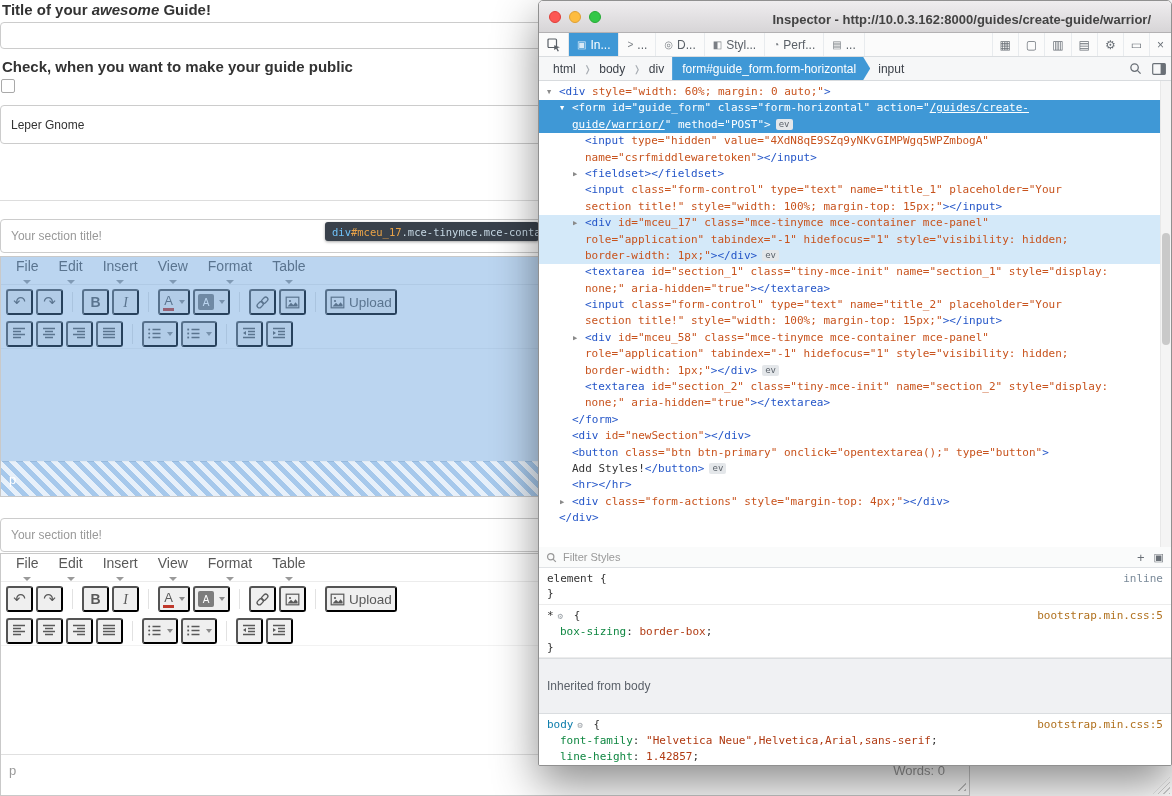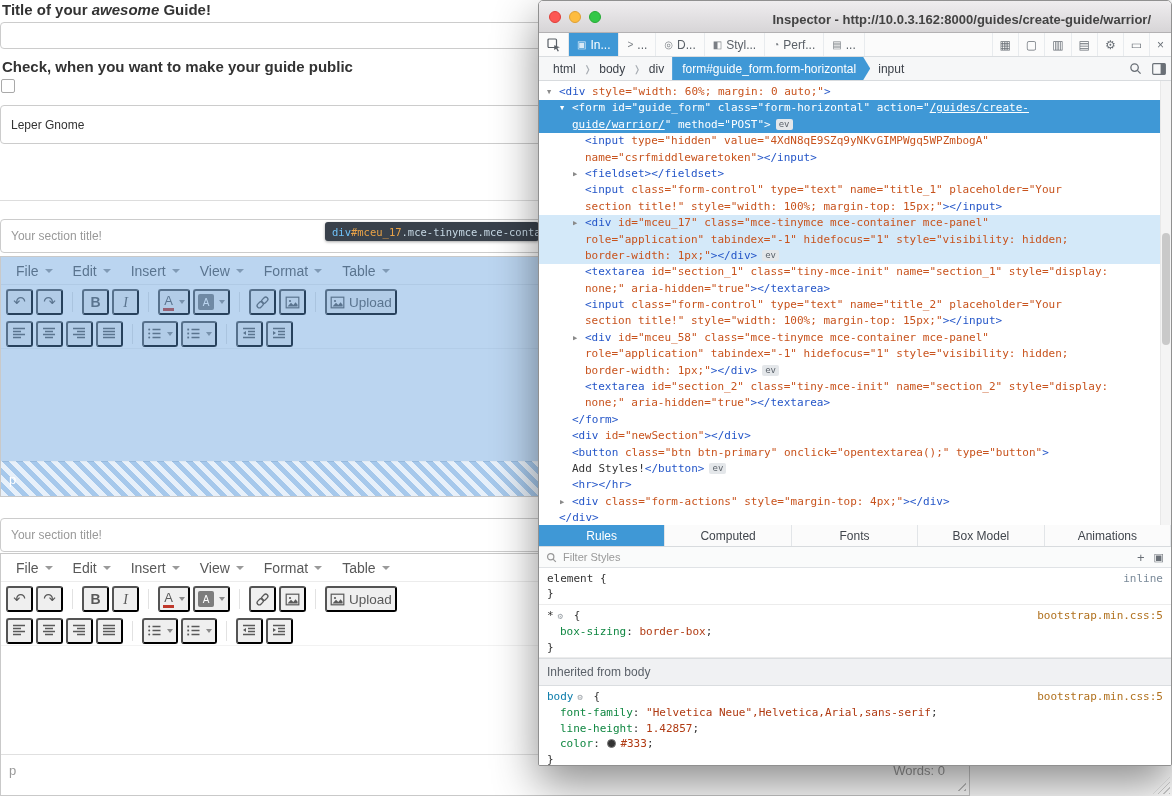--- a/index.html
+++ b/index.html
@@ -27,21 +27,21 @@
   .page-hr{position:absolute;top:200px;left:0;width:100%;border:none;border-top:1px solid #ddd;}
   #section1-input{top:219px;height:34px;color:#999;}
   #section2-input{top:518px;height:34px;color:#999;}
   .pg-input::placeholder{color:#999;opacity:1;}
 
   
   .mce{position:absolute;left:0;width:100%;border:1px solid #c9c9c9;background:#fff;display:flex;flex-direction:column;}
   #editor-1{top:256px;height:241px;}
   #editor-2{top:553px;height:243px;}
   .mce-menubar{height:28px;display:flex;align-items:center;padding:0 5px;border-bottom:1px solid #ececec;flex:none;}
-  .mce-menu-item{display:flex;align-items:center;gap:6px;padding:4px 10px;font-size:14px;color:#595959;border-radius:3px;}
+  .mce-menu-item{display:flex;align-items:center;gap:6px;padding:4px 10px;font-size:14px;color:#595959;border-radius:3px;flex-direction:column;}
   .menu-caret{width:0;height:0;border-left:4px solid transparent;border-right:4px solid transparent;border-top:4px solid #9a9a9a;}
   .mce-toolbar{display:flex;align-items:center;padding:3px 5px;gap:3px;flex:none;}
   .mce-toolbar.row1{height:34px;}
   .mce-toolbar.row2{height:30px;border-bottom:1px solid #f2f2f2;}
   .mce-btn{display:inline-flex;align-items:center;justify-content:center;min-width:27px;height:26px;border-radius:3px;color:#595959;gap:4px;padding:0 3px;}
   .mce-sep{width:1px;height:20px;background:#e2e2e2;margin:0 6px;}
   .tb-caret{width:0;height:0;border-left:3.5px solid transparent;border-right:3.5px solid transparent;border-top:4px solid #8a8a8a;margin-left:1px;}
   .glyph{font-size:15px;line-height:1;}
   .glyph.b{font-weight:bold;font-size:14px;}
   .glyph.i{font-style:italic;font-family:"Liberation Serif",serif;font-size:14px;}
@@ -131,21 +131,21 @@
   .sel-name{color:#333;margin-top:13px;}
   .sel-name.matched{color:#0b7cab;}
   .rule-gear{color:#9aa0a6;font-size:9px;margin:0 4px;}
   .rule-source{position:absolute;right:0;top:0;color:#b0701d;}
   .rule-source.inline{color:#7a8a99;}
   .decl{padding-left:13px;}
   .prop{color:#0f8741;}
   .val{color:#b03a12;}
   .swatch{display:inline-block;width:9px;height:9px;border-radius:50%;border:1px solid #767676;vertical-align:-1px;margin:0 4px 0 1px;}
   .rules-subheader{background:#f0f1f3;border-top:1px solid #dadde0;border-bottom:1px solid #dadde0;color:#5b6169;
-    font-family:var(--ui-font);font-size:12px;padding:6px 8px;}
+    font-family:var(--ui-font);font-size:12px;padding:20px 8px;}
 
   .corner-grip{position:absolute;right:2px;bottom:2px;width:17px;height:17px;z-index:20;
     background:repeating-linear-gradient(315deg,#b9b9b9 0 1px,transparent 1px 4px);
     clip-path:polygon(100% 0,100% 100%,0 100%);}
   svg{display:block;}
 </style>
 </head>
 <body>
 
 <div class="screen">
@@ -597,27 +597,20 @@
         <div class="mline" style="padding-left: 33px;"><span class="seg-t">&lt;button</span><span class="seg-a"> class="btn btn-primary" onclick="opentextarea();" type="button"</span><span class="seg-t">&gt;</span></div>
         <div class="mline" style="padding-left: 33px;"><span class="seg-x">Add Styles!</span><span class="seg-t">&lt;/button&gt;</span><span class="ev-badge">ev</span></div>
         <div class="mline" style="padding-left: 33px;"><span class="seg-t">&lt;hr&gt;&lt;/hr&gt;</span></div>
         <div class="mline" style="padding-left: 33px;"><span class="twisty" style="left: 21px;">▶</span><span class="seg-t">&lt;div</span><span class="seg-a"> class="form-actions" style="margin-top: 4px;"</span><span class="seg-t">&gt;&lt;/div&gt;</span></div>
         <div class="mline" style="padding-left: 20px;"><span class="seg-t">&lt;/div&gt;</span></div>
         <div class="dt-scroll">
         <div class="dt-thumb"></div>
       </div>
       </div>
 
-    <div class="dt-sidetabs" id="side-tabs">
-        <div class="side-tab active">Rules</div>
-        <div class="side-tab">Computed</div>
-        <div class="side-tab">Fonts</div>
-        <div class="side-tab">Box Model</div>
-        <div class="side-tab">Animations</div>
-      </div>
 
     <div class="dt-filter">
       <svg width="11" height="11" viewBox="0 0 14 14">
         <circle cx="6" cy="6" r="4" fill="none" stroke="#999" stroke-width="1.6"></circle>
         <line x1="9" y1="9" x2="12.5" y2="12.5" stroke="#999" stroke-width="1.6"></line>
       </svg>
       <span>Filter Styles</span>
       <div class="filter-right">
         <span>+</span>
         <span class="small">▣</span>

